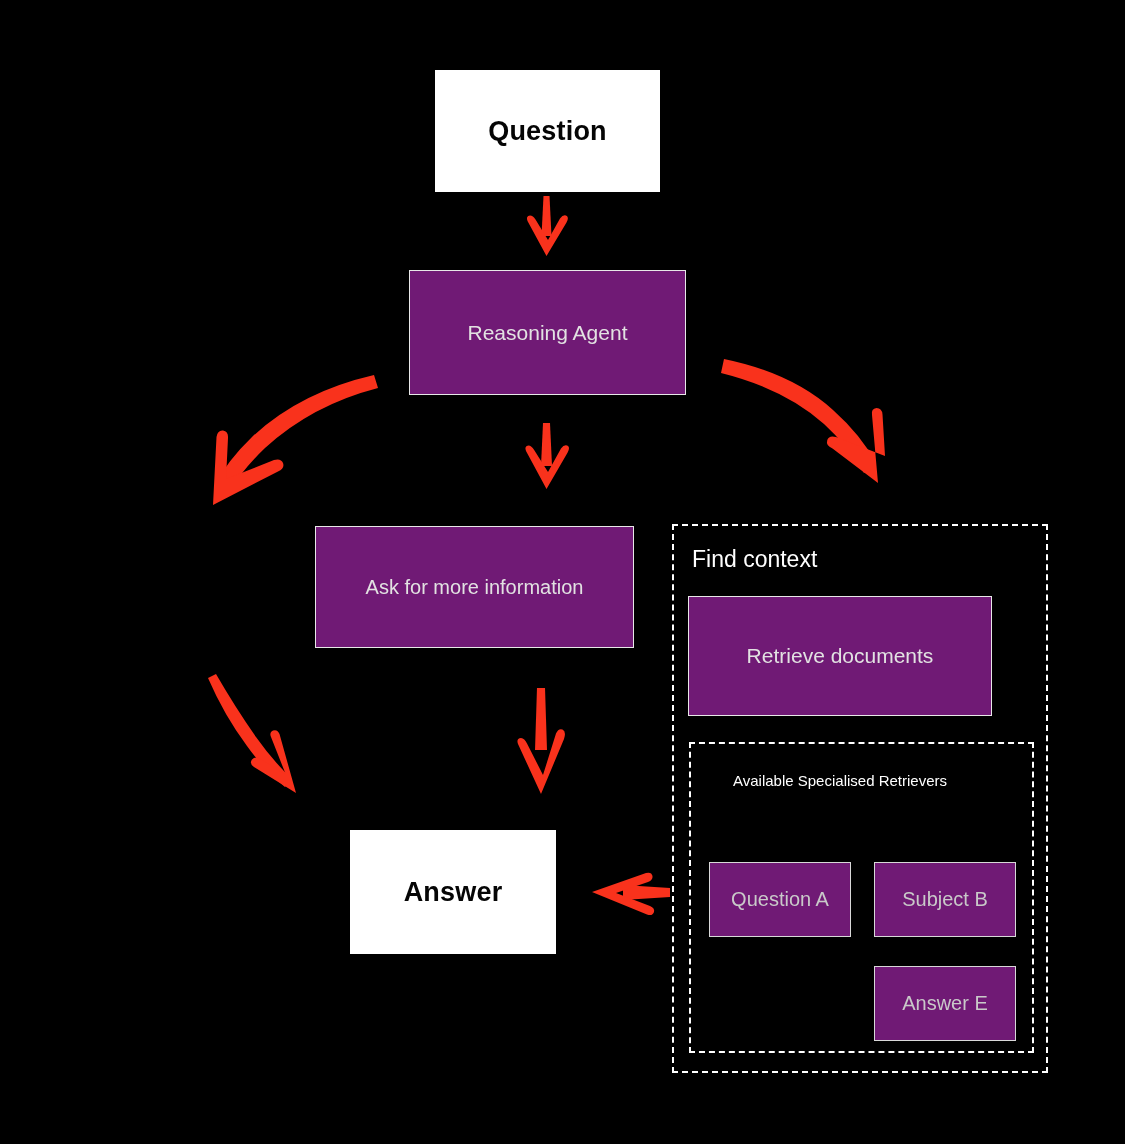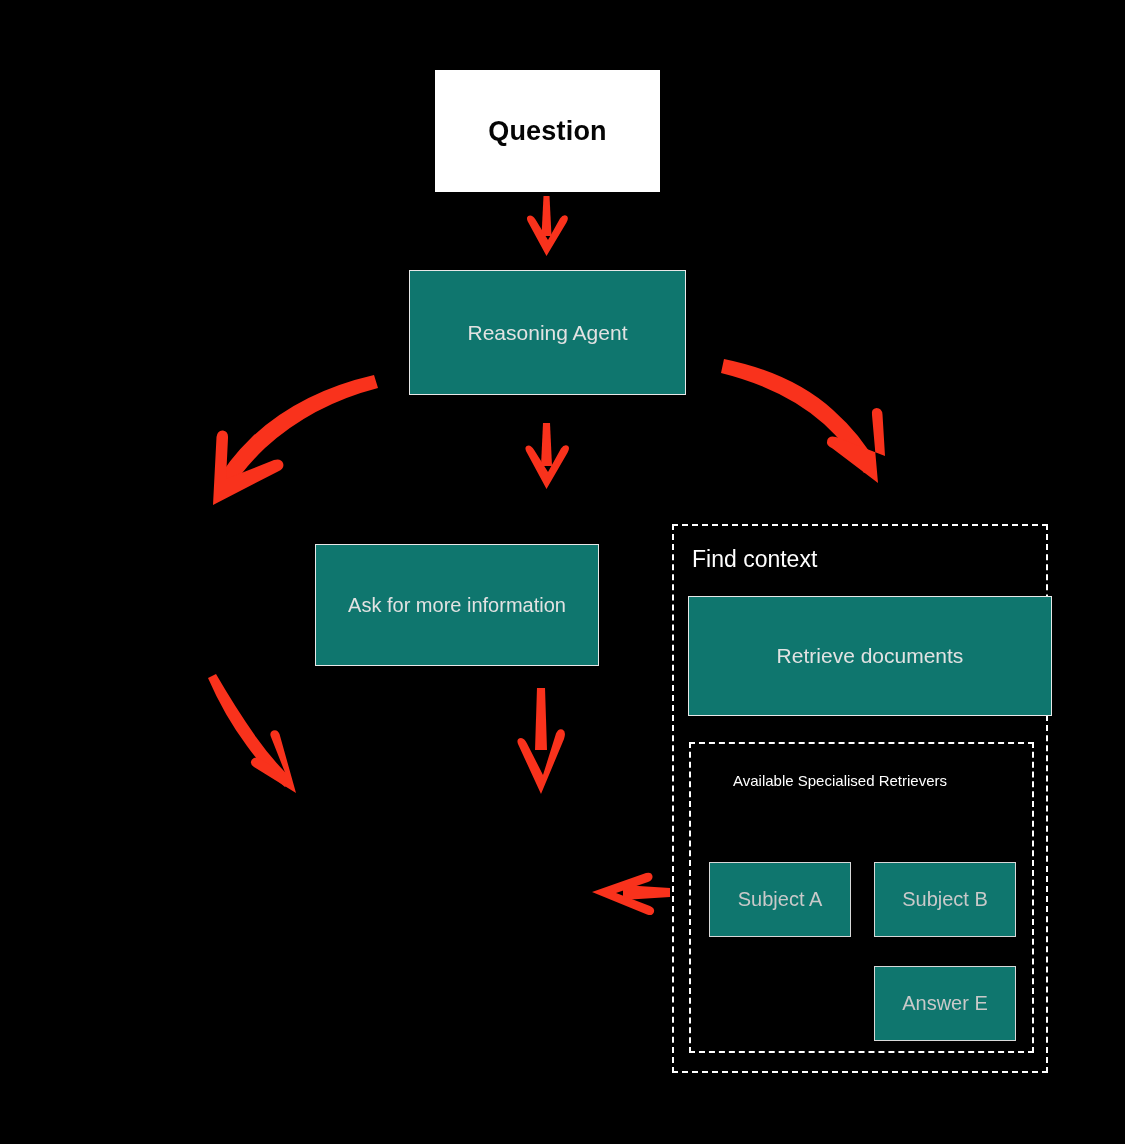--- a/index.html
+++ b/index.html
@@ -24,21 +24,21 @@
   .node {
     position: absolute;
     box-sizing: border-box;
     display: flex;
     align-items: center;
     justify-content: center;
     text-align: left;
   }
   
   .box-outline {
-    background: #0f766e;
+    background: #701a75;
     border: 1.6px solid #e8e8e8;
     color: #e2e2e2;
     font-weight: 400;
   }
   
   .box-filled {
     background: #ffffff;
     color: #050505;
     font-weight: 700;
     border: 0;
@@ -55,26 +55,26 @@
     color: #ffffff;
     font-weight: 400;
     line-height: 1.28;
     white-space: pre-line;
     text-align: center;
   }
 
   #question      { left: 435px; top: 70px;  width: 225px; height: 122px; font-size: 27px; letter-spacing: 0.2px; }
   #reasoning     { left: 409px; top: 270px; width: 277px; height: 125px; font-size: 21px; }
   #offtopic      { left: 79px;  top: 526px; width: 194px; height: 122px; font-size: 20px; }
-  #askmore       { left: 315px; top: 544px; width: 284px; height: 122px; font-size: 20px; }
+  #askmore       { left: 315px; top: 526px; width: 319px; height: 122px; font-size: 20px; }
   #answer        { left: 350px; top: 830px; width: 206px; height: 124px; font-size: 27px; letter-spacing: 0.2px; }
 
   #findcontext-panel { left: 672px; top: 524px; width: 376px; height: 549px; }
   #findcontext-title { left: 692px; top: 545px; font-size: 23px; }
-  #retrieve      { left: 688px; top: 596px; width: 364px; height: 120px; font-size: 21px; }
+  #retrieve      { left: 688px; top: 596px; width: 304px; height: 120px; font-size: 21px; }
 
   #retrievers-panel { left: 689px; top: 742px; width: 345px; height: 311px; }
   #retrievers-title { left: 710px; top: 771px; font-size: 15px; width: 260px; }
 
   .subject { width: 142px; height: 75px; font-size: 20px; color: #c9c9c9; border-color: #d8d8d8; }
   #subject-a { left: 709px; top: 862px; }
   #subject-b { left: 874px; top: 862px; }
   #subject-d { left: 709px; top: 966px; }
   #subject-e { left: 874px; top: 966px; }
 
@@ -184,35 +184,38 @@
 
   <div class="node box-outline" id="reasoning">
     <span>Reasoning Agent</span>
   </div>
 
 
   <div class="node box-outline" id="askmore">
     <span>Ask for  more information</span>
   </div>
 
+  <div class="node box-filled" id="answer">
+    <span>Answer</span>
+  </div>
 
   <div class="panel-dashed" id="findcontext-panel"></div>
 
   <div class="panel-title" id="findcontext-title">Find context</div>
 
   <div class="node box-outline" id="retrieve">
     <span>Retrieve documents</span>
   </div>
 
   <div class="panel-dashed" id="retrievers-panel"></div>
 
   <div class="panel-title" id="retrievers-title">Available Specialised Retrievers</div>
 
   <div class="node box-outline subject" id="subject-a">
-    <span>Subject A</span>
+    <span>Question A</span>
   </div>
   <div class="node box-outline subject" id="subject-b">
     <span>Subject B</span>
   </div>
   <div class="node box-outline subject" id="subject-e">
     <span>Answer E</span>
   </div>
 
 </div>
 

